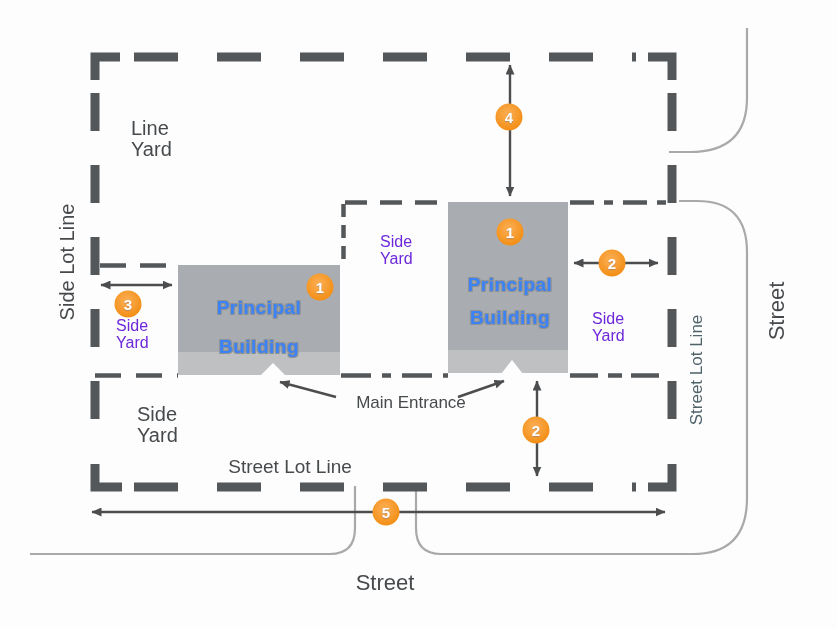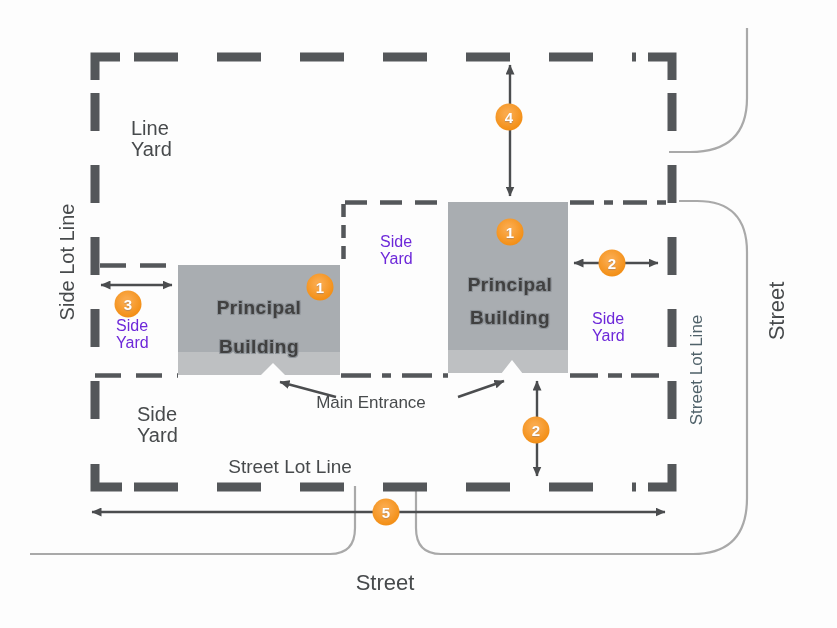--- a/index.html
+++ b/index.html
@@ -15,21 +15,21 @@
   .centered{transform:translate(-50%,-50%);}
   .rot{transform:translate(-50%,-50%) rotate(-90deg);}
   .yard{color:#6d28d9;}
   .building{
     position:absolute;background:#a9adb1;
   }
   .building .base{
     position:absolute;left:0;right:0;bottom:0;height:23px;background:#bec0c2;
   }
   .bldg-label{
-    position:absolute;text-align:center;color:#404040;font-size:19px;font-weight:600;
+    position:absolute;text-align:center;color:#3b82f6;font-size:19px;font-weight:600;
     letter-spacing:.5px;
     text-shadow:-1px -1px 0 #8e9398,1px -1px 0 #8e9398,-1px 1px 0 #8e9398,1px 1px 0 #8e9398,0 0 2px #8e9398;
   }
   .badge{
     position:absolute;width:27px;height:27px;border-radius:50%;
     background:radial-gradient(circle at 45% 38%, #faa94a 15%, #f39018 70%, #ee8a1d 100%);
     color:#fff;font-size:15px;font-weight:bold;
     display:flex;align-items:center;justify-content:center;
     transform:translate(-50%,-50%);
     text-shadow:0 1px 1px rgba(80,100,150,.35);
@@ -136,21 +136,21 @@
   <div class="label two-line yard" style="left:592px;top:311px;font-size:16px;">
     <div>Side</div>
     <div>Yard</div>
   </div>
 
   <div class="label two-line" style="left:137px;top:404px;font-size:20px;">
     <div>Side</div>
     <div>Yard</div>
   </div>
 
-  <div class="label centered" style="left:371px;top:403px;font-size:17px;">Main Entrance</div>
+  <div class="label centered" style="left:411px;top:403px;font-size:17px;">Main Entrance</div>
 
   <div class="label centered" style="left:290px;top:467px;font-size:19px;">Street Lot Line</div>
 
   <div class="label centered" style="left:385px;top:583px;font-size:22px;">Street</div>
 
   <div class="label rot" style="left:697px;top:370px;font-size:17px;color:#50626a;">Street Lot Line</div>
 
   <div class="label rot" style="left:777px;top:311px;font-size:22px;">Street</div>
 
 </div>

